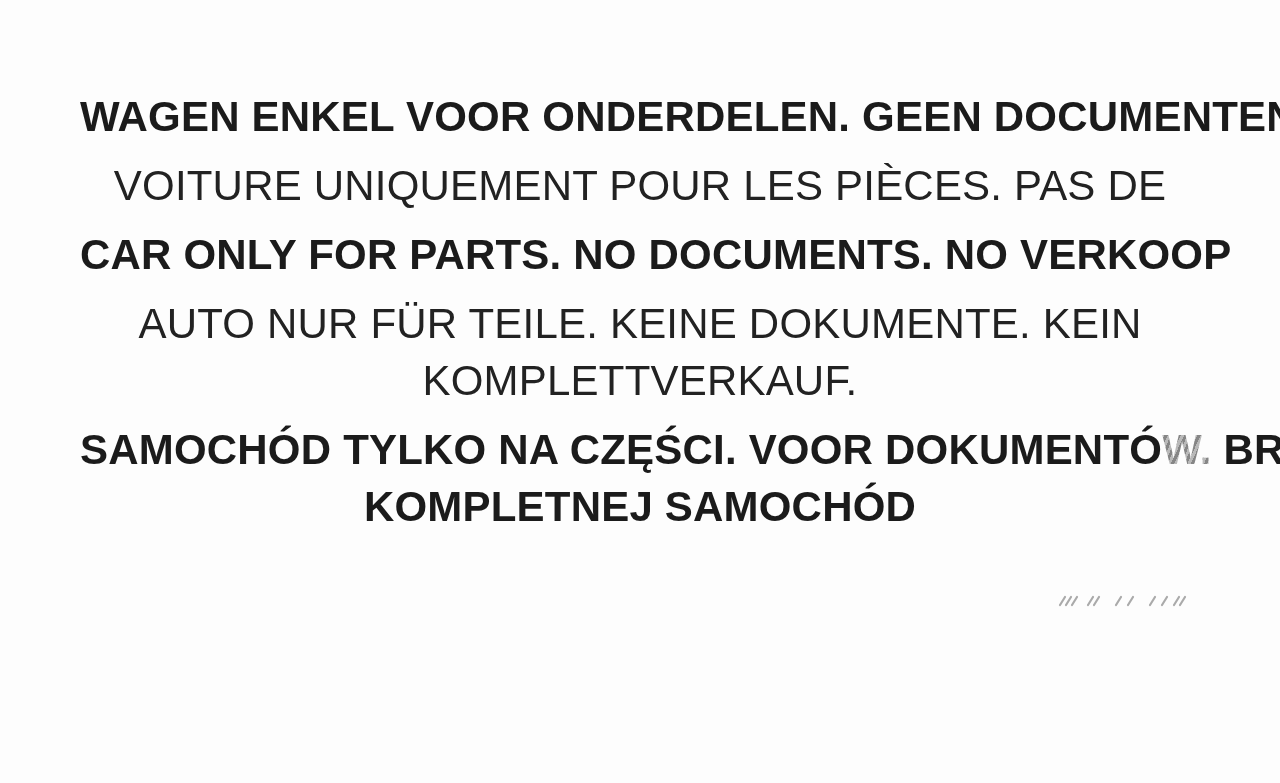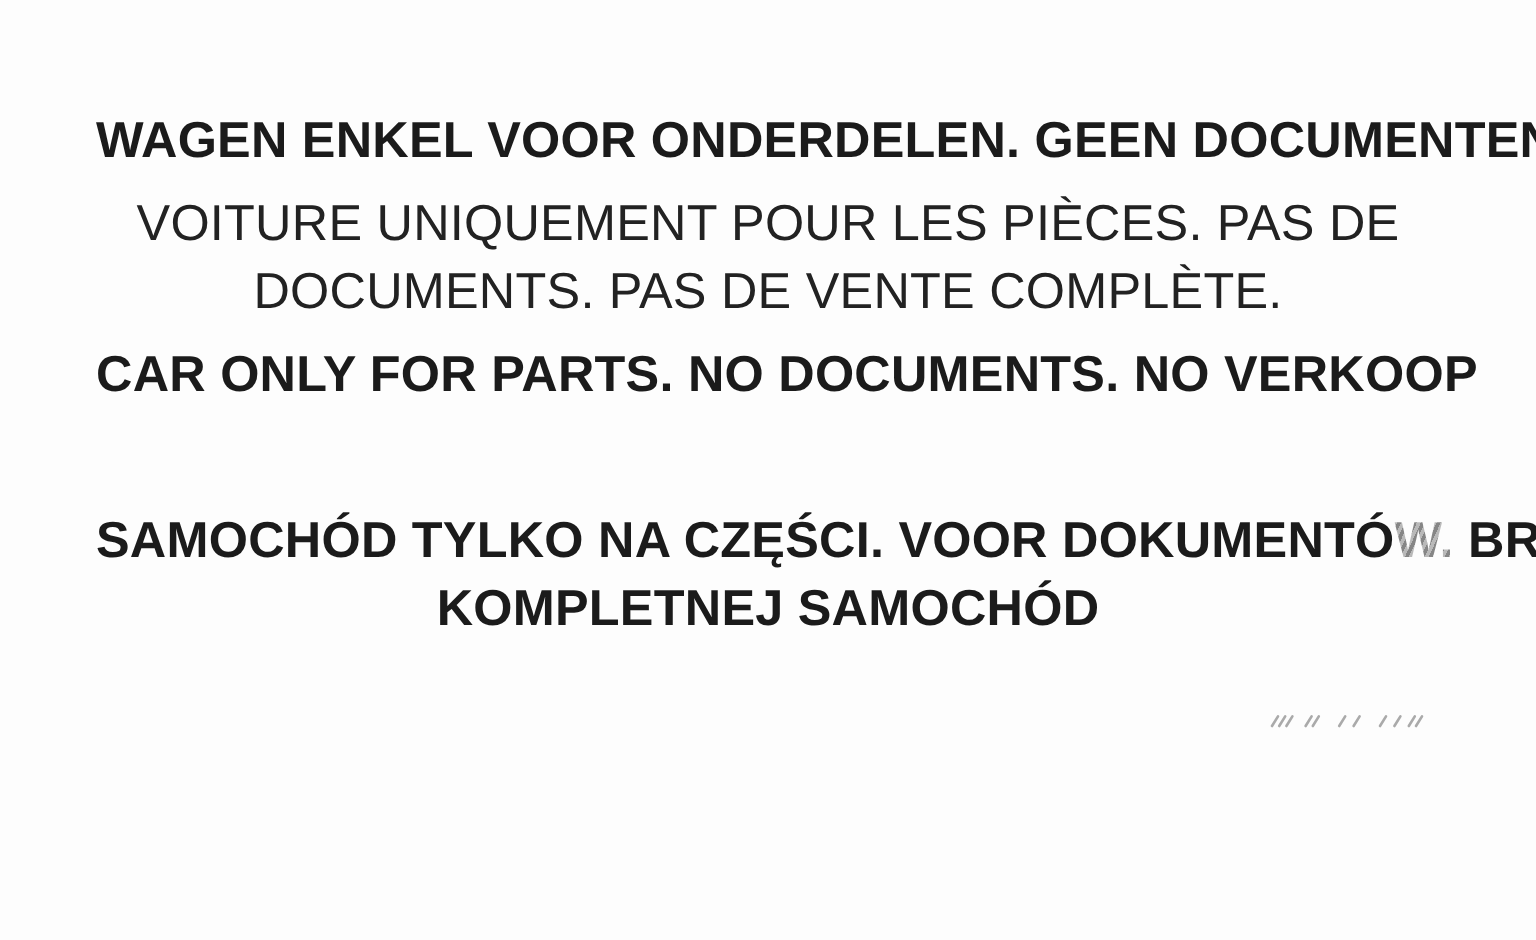--- a/index.html
+++ b/index.html
@@ -56,29 +56,29 @@
 <body>
 
 <div class="notice">
 
   <div class="para bold">
     <span class="line">WAGEN ENKEL VOOR ONDERDELEN. GEEN DOCUMENTEN.</span><br>
   </div>
 
   <div class="para normal">
     <span class="line">VOITURE UNIQUEMENT POUR LES PIÈCES. PAS DE</span><br>
-    <span class="line">DOCUMENTS. PAS DE VENTE COMPLÈTE.</span>
   </div>
 
   <div class="para bold">
     <span class="line">CAR ONLY FOR PARTS. NO DOCUMENTS. NO VERKOOP</span><br>
   </div>
 
   <div class="para normal">
-    <br>
+    <span class="line">AUTO NUR FÜR TEILE. KEINE DOKUMENTE. KEIN</span><br>
+    <span class="line">KOMPLETTVERKAUF.</span>
   </div>
 
   <div class="para bold">
     <span class="line"><span>SAMOCHÓD TYLKO NA CZĘŚCI. VOOR DOKUMENTÓ</span><span class="wm-overlap">W.</span><span> BRAK</span></span><br>
     <span class="line">KOMPLETNEJ SAMOCHÓD</span>
   </div>
 
 </div>
 
 <div class="watermark-marks">

